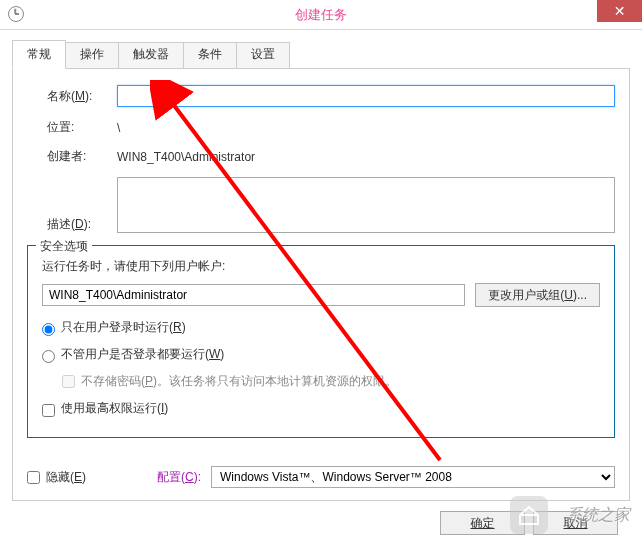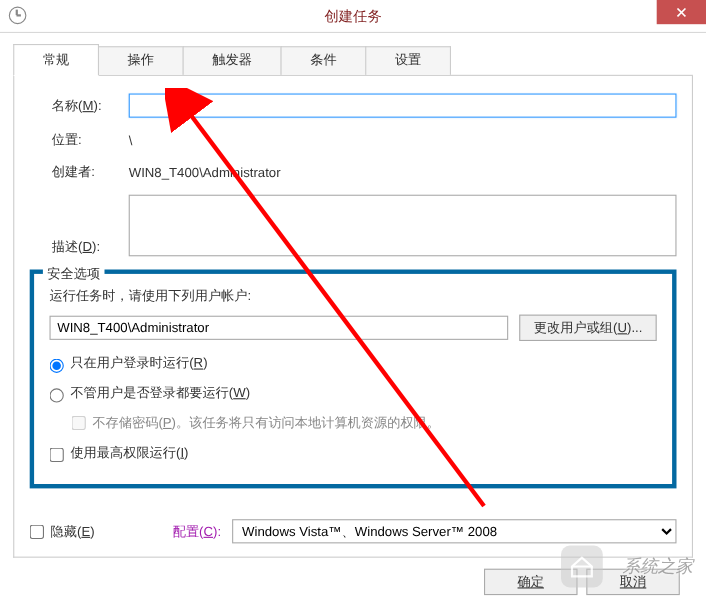--- a/index.html
+++ b/index.html
@@ -52,21 +52,21 @@
       content: '';
       position: absolute;
       width: 4px;
       height: 1.5px;
       background: #888;
       top: 6px;
       left: 6px;
     }
     .titlebar-title {
       font-size: 13px;
-      color: #7f1d1d;
+      color: #ec4899;
     }
     .close-btn {
       position: absolute;
       right: 0;
       top: 0;
       width: 45px;
       height: 22px;
       background: #c75050;
       color: #fff;
       display: flex;
@@ -77,21 +77,21 @@
     }
     .content {
       padding: 10px 12px;
     }
     .tabs {
       display: flex;
       border-bottom: 1px solid #ccc;
       position: relative;
     }
     .tab {
-      padding: 5px 26px;
+      padding: 5px 14px;
       border: 1px solid #ccc;
       border-bottom: none;
       background: #fff;
       margin-right: -1px;
       cursor: pointer;
       color: #333;
       position: relative;
     }
     .tab.active {
       background: #fff;
@@ -147,21 +147,21 @@
       flex: 1;
       height: 56px;
       border: 1px solid #aaa;
       background: #fff;
       padding: 2px 4px;
       font-family: inherit;
       font-size: 12px;
       resize: none;
     }
     .fieldset {
-      border: 4px solid #0369a1;
+      border: 1px solid #0369a1;
       padding: 12px 14px 10px 14px;
       margin-top: 6px;
       position: relative;
     }
     .fieldset-legend {
       position: absolute;
       top: -8px;
       left: 8px;
       background: #fff;
       padding: 0 4px;

